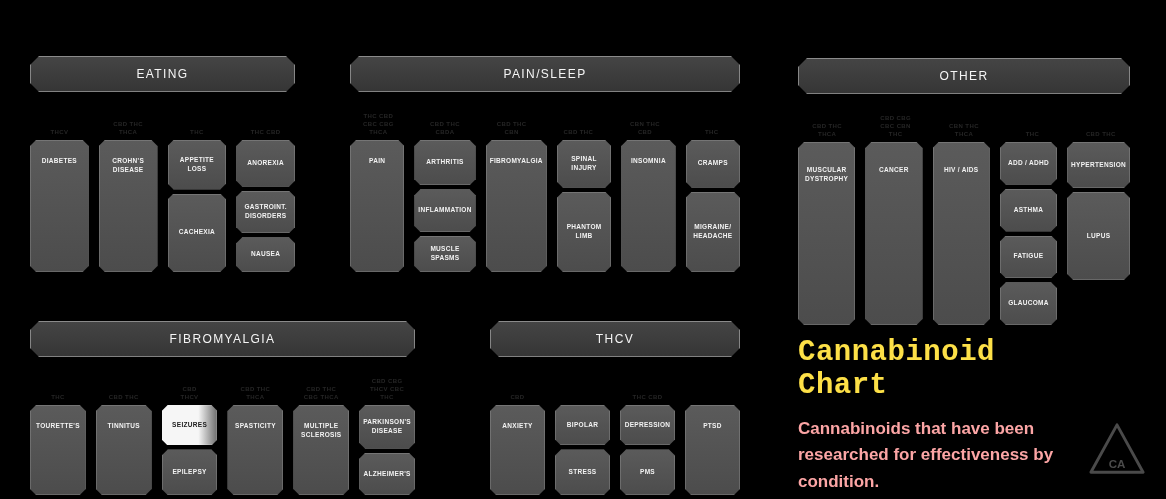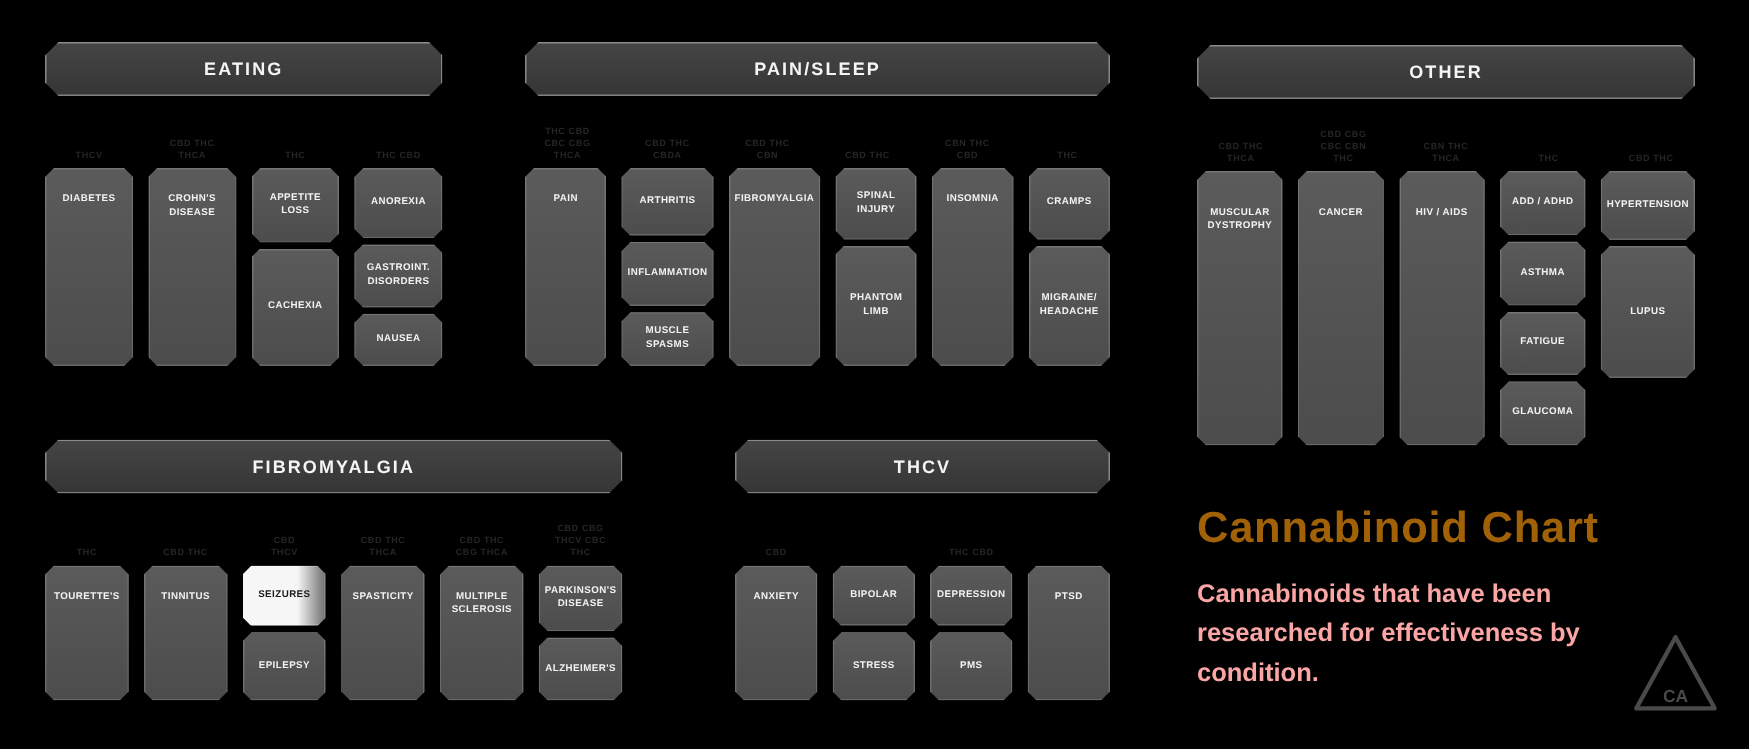--- a/index.html
+++ b/index.html
@@ -6,21 +6,21 @@
   html,body { background:#000; }
   body { font-family:"Liberation Sans", sans-serif; }
   .stage { position:relative; width:1166px; height:499px; background:#000; overflow:hidden; }
 
   .sec { position:absolute; }
   .sec-header {
     height:36px; display:flex; align-items:center; justify-content:center;
     background:linear-gradient(180deg,#454545,#353535);
     box-shadow: inset 0 0 0 1px rgba(255,255,255,0.38);
     clip-path: polygon(9px 0, calc(100% - 9px) 0, 100% 9px, 100% calc(100% - 9px), calc(100% - 9px) 100%, 9px 100%, 0 calc(100% - 9px), 0 9px);
-    color:#f5f5f5; font-size:12px; font-weight:bold; letter-spacing:1.4px;
+    color:#f5f5f5; font-size:12px; font-weight:normal; letter-spacing:1.4px;margin-top:28px;
   }
   .labels { display:grid; gap:10px; margin-top:16px; height:28px; align-items:end; }
   .clabel {
     color:#262626; font-size:6px; font-weight:bold; text-align:center;
     line-height:1.35; white-space:pre-line; letter-spacing:0.4px;
   }
   .cards { display:grid; gap:10px; margin-top:4px; }
   .col { display:flex; flex-direction:column; gap:4px; }
   .col.top { justify-content:flex-start; }
   .card {
@@ -47,21 +47,21 @@
   .sec-pain { left:350px; top:28px; width:390px; }
   .sec-pain .cards { height:132px; }
   .sec-other { left:798px; top:30px; width:332px; }
   .sec-other .cards { height:183px; }
   .sec-neuro { left:30px; top:293px; width:385px; }
   .sec-neuro .cards { height:90px; }
   .sec-mood { left:490px; top:293px; width:250px; }
   .sec-mood .cards { height:90px; }
 
   .caption { position:absolute; left:798px; top:336px; width:275px; }
-  .cap-title { color:#a16207; font-size:29px; font-weight:bold; letter-spacing:0.5px; }
+  .cap-title { color:#fde047; font-size:29px; font-weight:bold; letter-spacing:0.5px;font-family:Liberation Mono, monospace; }
   .cap-sub { margin-top:14px; color:#fca5a5; font-size:17px; font-weight:bold; line-height:1.55; }
 
   .logo { position:absolute; left:1088px; top:420px; }
 </style>
 </head>
 <body>
 
 <div class="stage">
 
   <section class="sec sec-eating">

